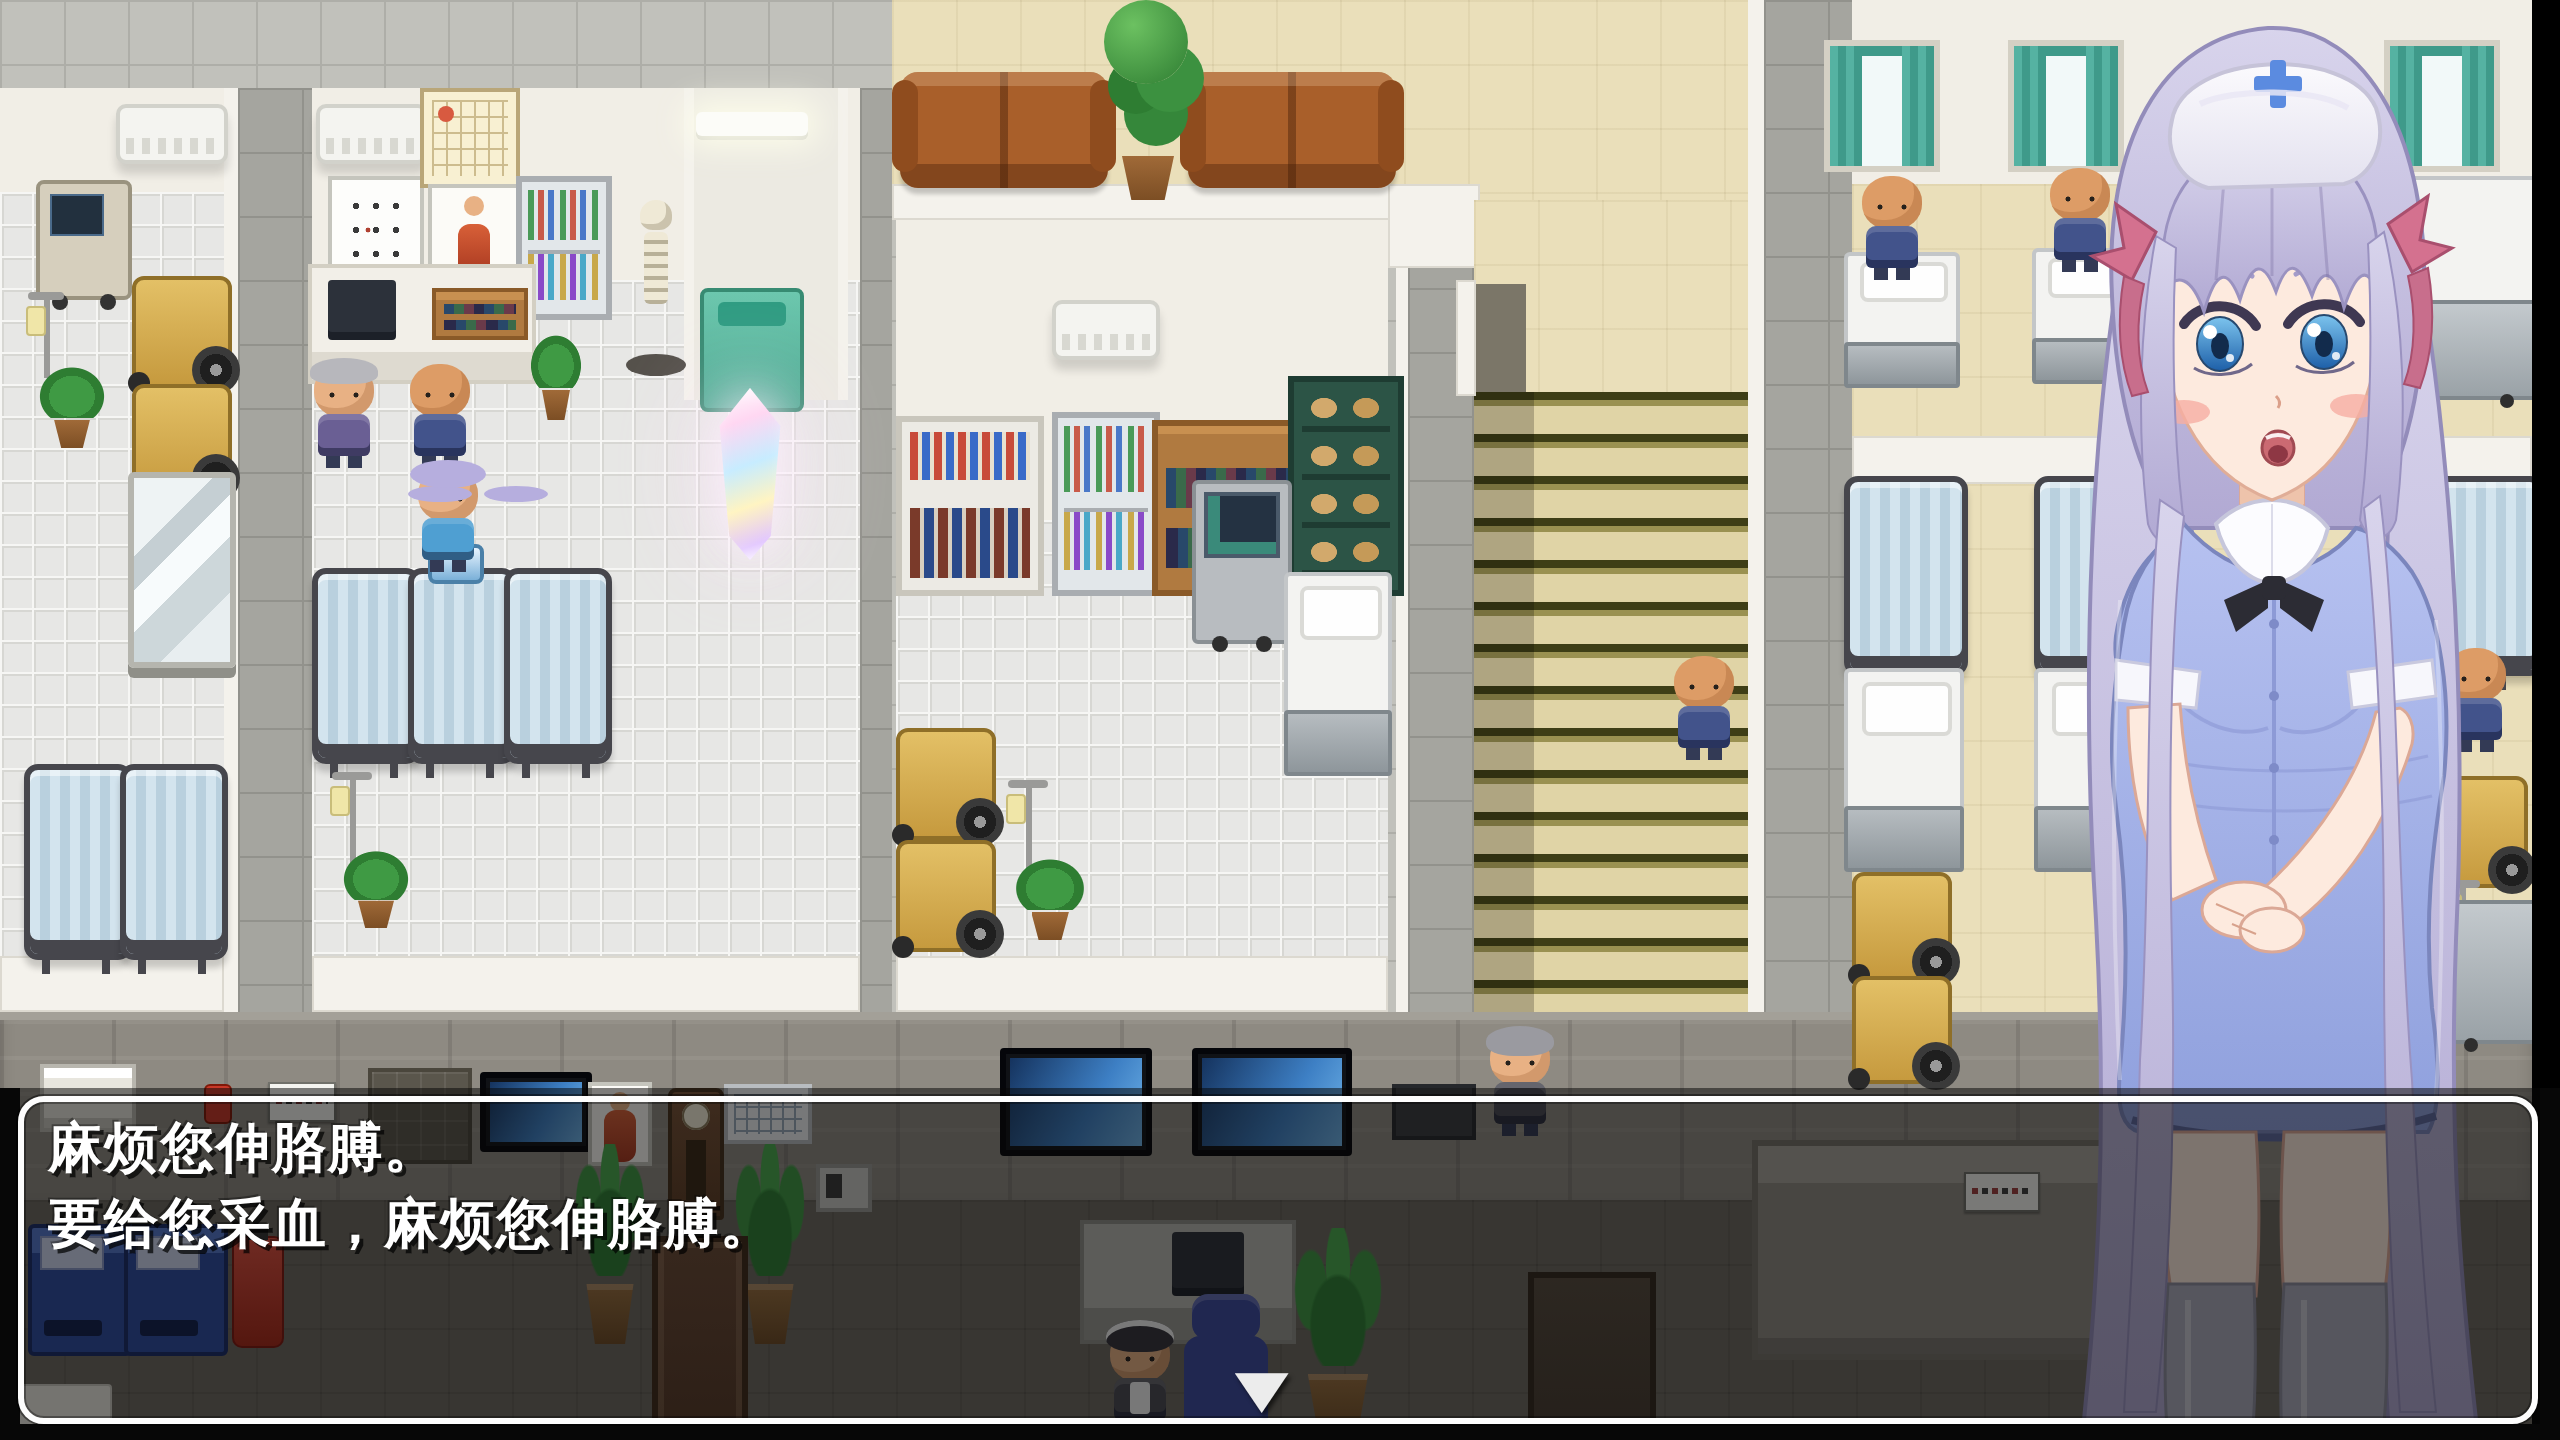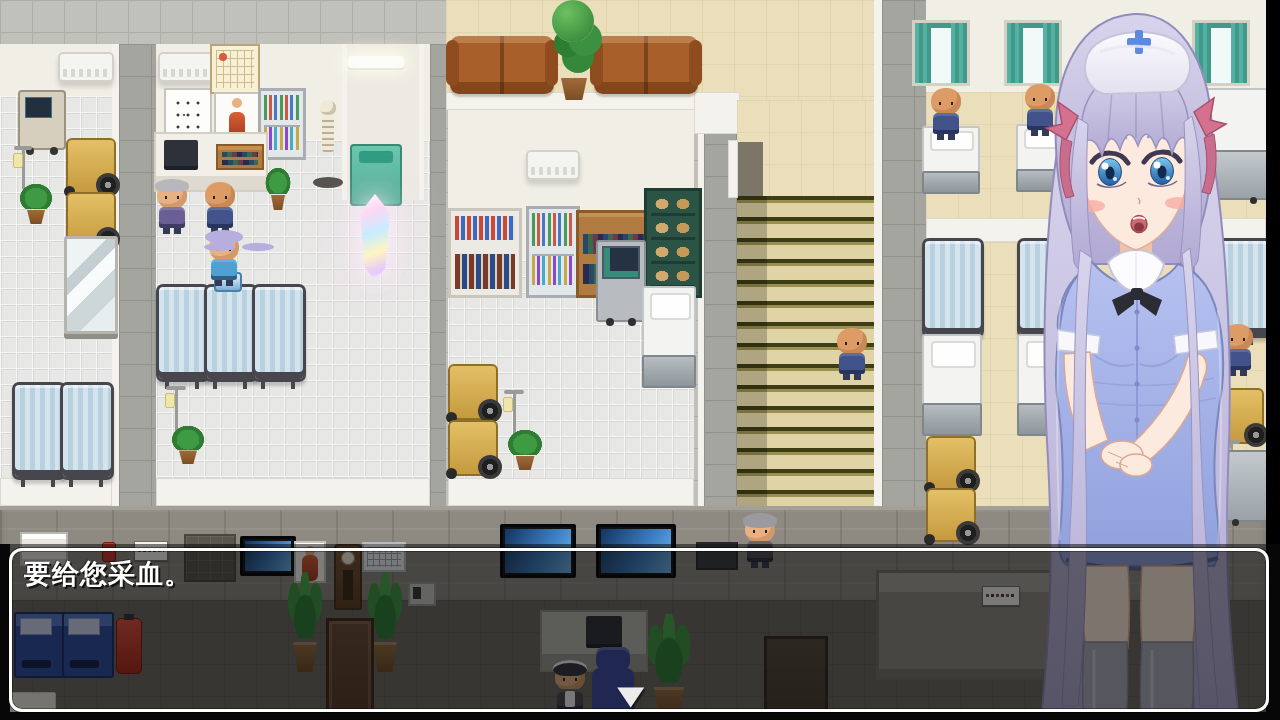--- a/index.html
+++ b/index.html
@@ -421,16 +421,17 @@
     </g>
   </svg>
 
   <div class="a blackbar" style="left:1266px;top:0;width:14px;height:720px"></div>
 
   <div class="a dlg-shade" style="left:0;top:544px;width:1280px;height:176px"></div>
   <div class="a dlg-edge" style="left:0;top:544px;width:10px;height:176px"></div>
   <div class="a dlg-edge" style="left:1270px;top:544px;width:10px;height:176px"></div>
   <div class="a dlg-edge" style="left:0;top:712px;width:1280px;height:8px"></div>
   <div class="a dlg-frame" style="left:9px;top:548px;width:1254px;height:158px"></div>
-  <div class="a dlg-text" style="left:24px;top:556px">要给您采血。</div>
+  <div class="a dlg-text" style="left:24px;top:556px">麻烦您伸胳膊。</div>
+  <div class="a dlg-text" style="left:24px;top:594px">要给您采血，麻烦您伸胳膊。</div>
   <div class="a dlg-arrow" style="left:614px;top:678px">▼</div>
 
 </div>
 
 </body></html>

